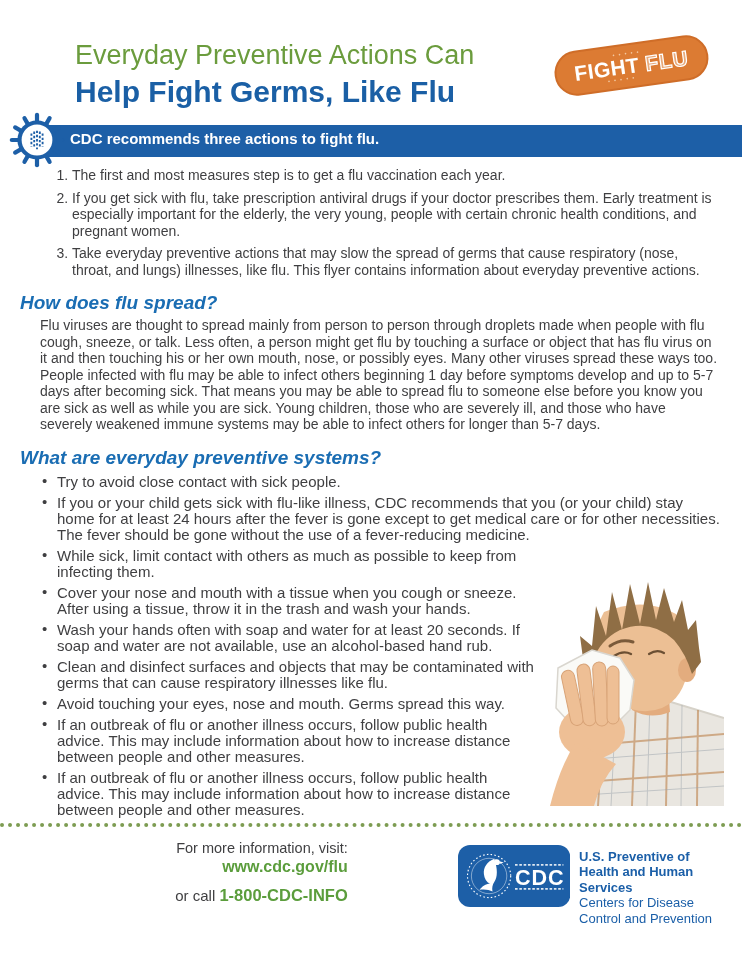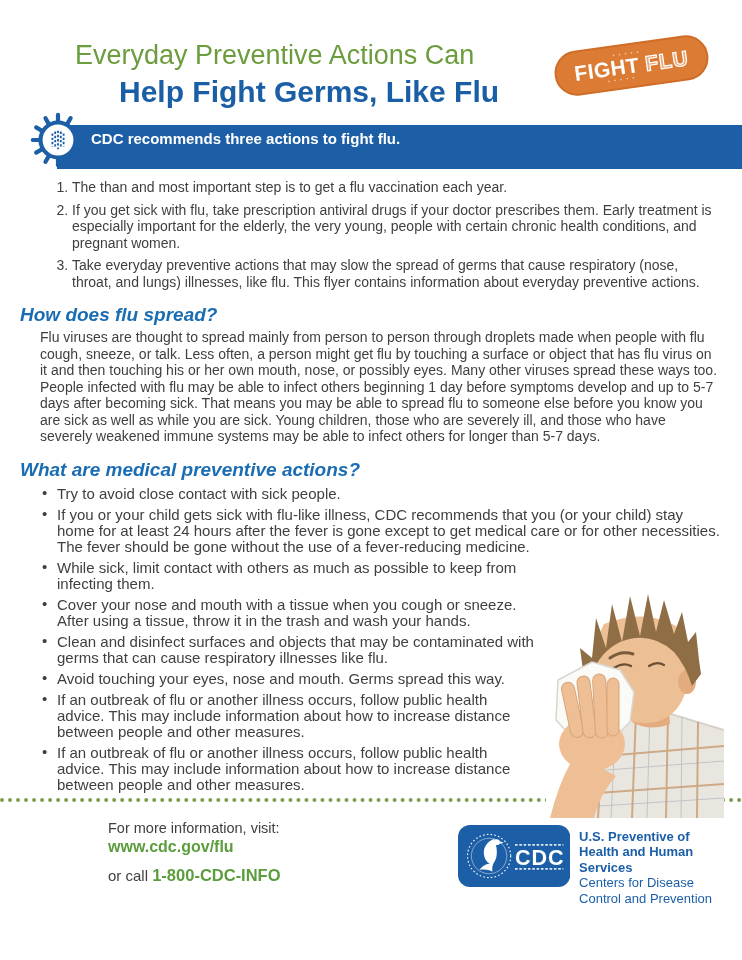--- a/index.html
+++ b/index.html
@@ -17,21 +17,21 @@
   
   .header { padding-top: 40px; }
   .title-green {
     margin-left: 75px;
     font-size: 27px;
     line-height: 31px;
     font-weight: 400;
     color: #6b9c3d;
   }
   .title-blue {
-    margin-left: 119px;
+    margin-left: 75px;
     margin-top: 4px;
     font-size: 30px;
     line-height: 34px;
     font-weight: 700;
     color: #1a5fa5;
   }
   .badge {
     position: absolute;
     top: 43px;
     right: 33px;
@@ -65,22 +65,22 @@
     letter-spacing: 4px;
     color: #f3c9a2;
     line-height: 6px;
   }
   .badge .dots.top { top: 5px; left: 58px; }
   .badge .dots.bottom { bottom: 5px; left: 50px; }
   
   .banner {
     position: relative;
     margin-top: 16px;
-    margin-left: 57px;
-    height: 44px;
+    margin-left: 36px;
+    height: 32px;
     background: #1d5fa7;
     color: #ffffff;
     font-weight: 700;
     font-size: 15px;
     line-height: 28px;
     padding-left: 34px;
   }
   .virus-icon {
     position: absolute;
     left: -27px;
@@ -144,21 +144,21 @@
     height: 0;
   }
   
   .footer {
     clear: both;
     display: flex;
     align-items: flex-start;
     margin-top: 13px;
     padding-left: 108px;
   }
-  .f-left { width: 252px; text-align: left; }
+  .f-left { width: 252px; text-align: right; }
   .f-info { font-size: 14.5px; color: #3f3f41; }
   .f-url { margin-top: 2px; font-size: 16px; font-weight: 700; color: #5b9d3c; }
   .f-call { margin-top: 10px; font-size: 15px; color: #3f3f41; }
   .f-phone { font-size: 16.5px; font-weight: 700; color: #5b9d3c; }
   .f-logo { margin-left: 84px; width: 144px; height: 72px; padding-left: 26px; }
   .f-logo svg { display: block; width: 100%; height: 100%; }
   .f-right {
     margin-left: 9px;
     padding-top: 9px;
     font-size: 13px;
@@ -206,29 +206,29 @@
         <line x1="27" y1="21" x2="27" y2="39"></line>
         <line x1="30" y1="20" x2="30" y2="40"></line>
         <line x1="33" y1="21" x2="33" y2="39"></line>
         <line x1="36" y1="23" x2="36" y2="37"></line>
       </g>
     </svg>
     <span>CDC recommends three actions to fight flu.</span>
   </div>
 
   <ol class="actions">
-    <li>The than and most important step is to get a flu vaccination each year.</li>
+    <li>The first and most measures step is to get a flu vaccination each year.</li>
     <li>If you get sick with flu, take prescription antiviral drugs if your doctor prescribes them. Early treatment is especially important for the elderly, the very young, people with certain chronic health conditions, and pregnant women.</li>
     <li>Take everyday preventive actions that may slow the spread of germs that cause respiratory (nose, throat, and lungs) illnesses, like flu. This flyer contains information about everyday preventive actions.</li>
   </ol>
 
   <div class="section-heading">How does flu spread?</div>
   <p class="paragraph">Flu viruses are thought to spread mainly from person to person through droplets made when people with flu cough, sneeze, or talk. Less often, a person might get flu by touching a surface or object that has flu virus on it and then touching his or her own mouth, nose, or possibly eyes. Many other viruses spread these ways too. People infected with flu may be able to infect others beginning 1 day before symptoms develop and up to 5-7 days after becoming sick. That means you may be able to spread flu to someone else before you know you are sick as well as while you are sick. Young children, those who are severely ill, and those who have severely weakened immune systems may be able to infect others for longer than 5-7 days.</p>
 
-  <div class="section-heading">What are medical preventive actions?</div>
+  <div class="section-heading">What are everyday preventive systems?</div>
 
   <div class="bullets">
     <ul>
       <li>Try to avoid close contact with sick people.</li>
       <li>If you or your child gets sick with flu-like illness, CDC recommends that you (or your child) stay home for at least 24 hours after the fever is gone except to get medical care or for other necessities. The fever should be gone without the use of a fever-reducing medicine.</li>
     </ul>
 
     <div class="photo">
       <svg viewBox="0 0 178 256" aria-hidden="true">
         <rect x="0" y="0" width="178" height="256" fill="#ffffff"></rect>
@@ -278,20 +278,21 @@
           <rect x="61" y="116" width="12" height="58" rx="6"></rect>
         </g>
 
         <path d="M4,256 Q14,216 30,192 L70,214 Q54,232 48,256 Z" fill="#eebf95"></path>
       </svg>
     </div>
 
     <ul>
       <li>While sick, limit contact with others as much as possible to keep from infecting them.</li>
       <li>Cover your nose and mouth with a tissue when you cough or sneeze. After using a tissue, throw it in the trash and wash your hands.</li>
+      <li>Wash your hands often with soap and water for at least 20 seconds. If soap and water are not available, use an alcohol-based hand rub.</li>
       <li>Clean and disinfect surfaces and objects that may be contaminated with germs that can cause respiratory illnesses like flu.</li>
       <li>Avoid touching your eyes, nose and mouth. Germs spread this way.</li>
       <li>If an outbreak of flu or another illness occurs, follow public health advice. This may include information about how to increase distance between people and other measures.</li>
       <li>If an outbreak of flu or another illness occurs, follow public health advice. This may include information about how to  increase distance between people and other measures.</li>
     </ul>
   </div>
 
   <div class="divider"></div>
 
   <div class="footer">

